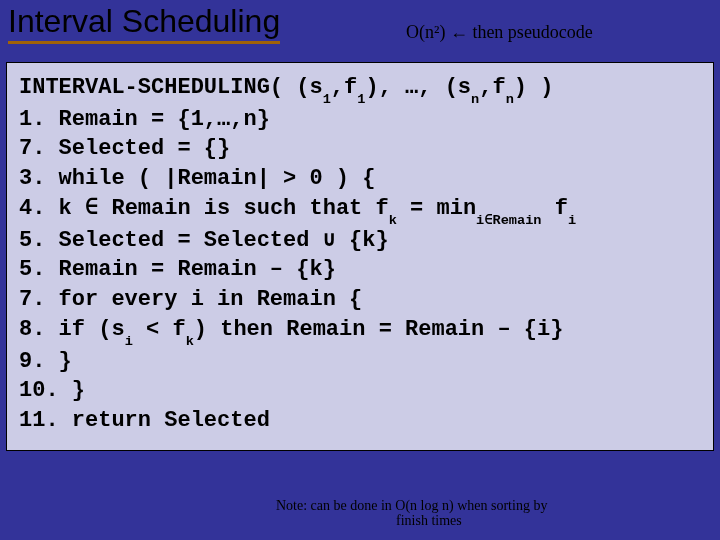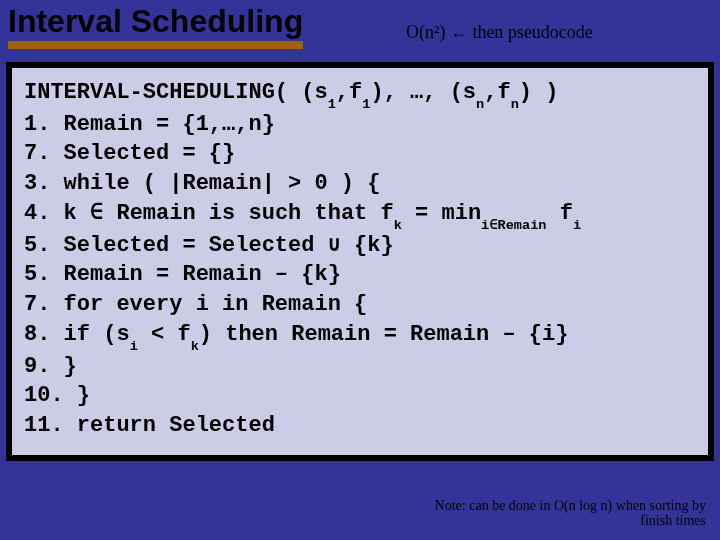--- a/index.html
+++ b/index.html
@@ -17,43 +17,43 @@
     width: 720px;
     height: 540px;
     box-sizing: border-box;
   }
   .title {
     position: absolute;
     left: 8px;
     top: 4px;
     font-size: 32px;
     color: #000;
-    font-weight: bold;
-    border-bottom: 8px solid #a16207;
+    font-weight: normal;
+    border-bottom: 3px solid #a16207;
     padding-bottom: 2px;
     line-height: 1.1;
   }
   .hand1 {
     position: absolute;
     left: 406px;
     top: 22px;
     font-family: "Segoe Script", "Comic Sans MS", cursive;
     font-size: 18px;
     color: #000;
     white-space: nowrap;
   }
   .codebox {
     position: absolute;
     left: 6px;
     top: 62px;
     width: 708px;
     box-sizing: border-box;
     background: #cccce6;
     color: #000;
-    border: 6px solid #000000;
+    border: 1px solid #000000;
     padding: 10px 12px 14px 12px;
     font-family: "Courier New", Courier, monospace;
     font-size: 22px;
     font-weight: bold;
     line-height: 1.35;
   }
   .codebox .line {
     white-space: nowrap;
   }
   .codebox sub {
@@ -73,21 +73,20 @@
   }
   .hand2 {
     position: absolute;
     left: 276px;
     top: 498px;
     width: 430px;
     font-family: "Segoe Script", "Comic Sans MS", cursive;
     font-size: 14px;
     color: #000;
     line-height: 1.1;
-    text-align: right;
   }
   .hand2 .l2 {
     display: block;
     padding-left: 120px;
   }
 </style>
 </head>
 <body>
 
 <div class="slide">

